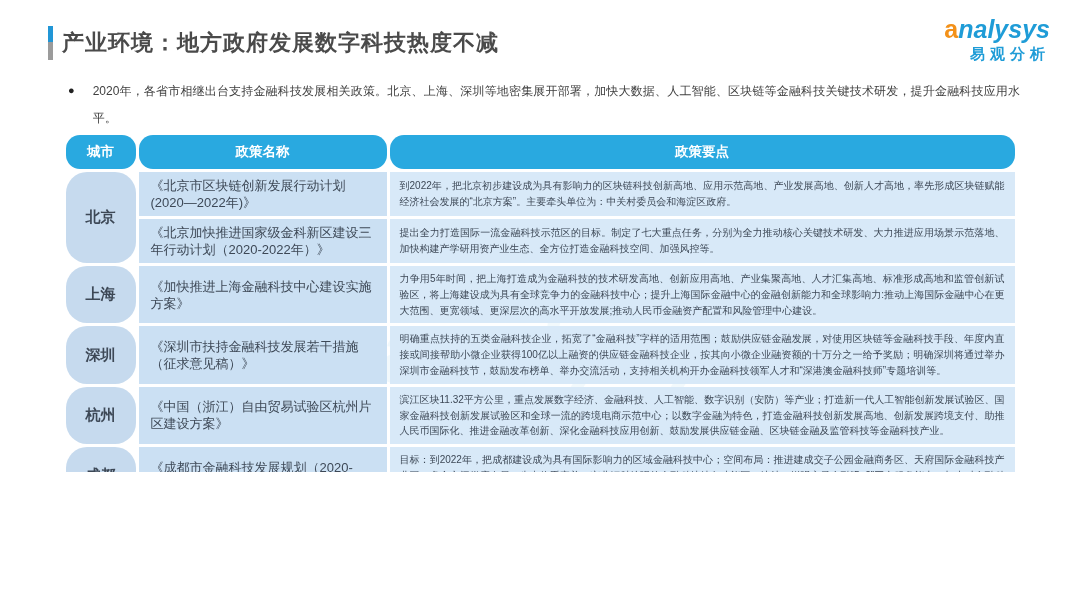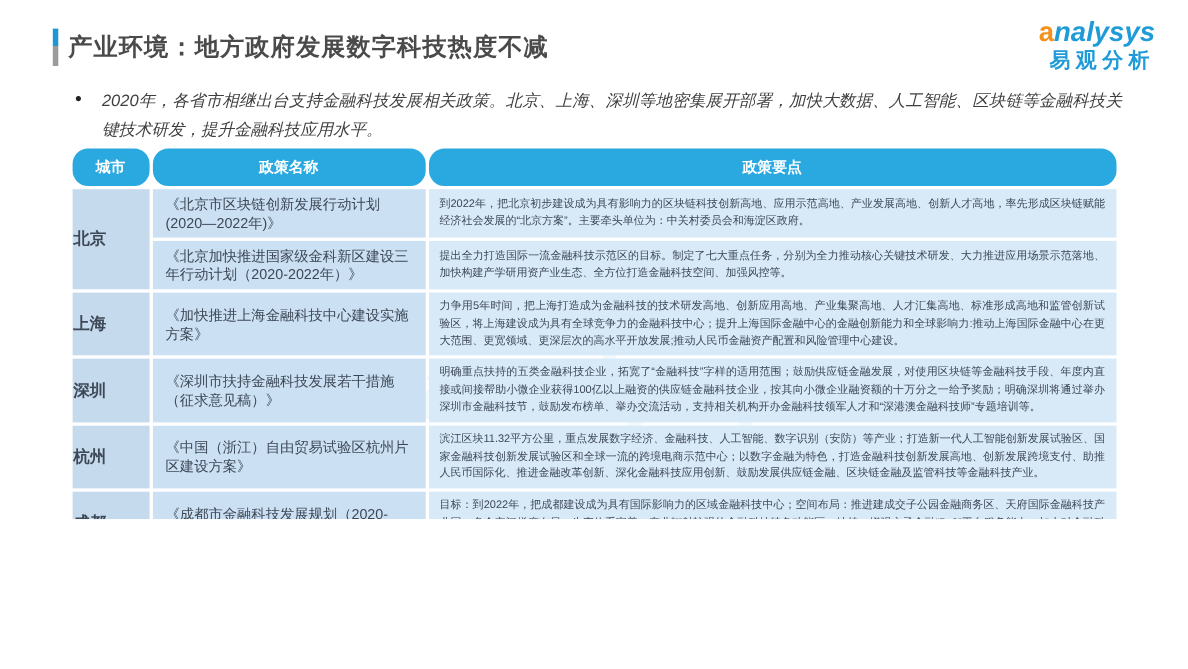--- a/index.html
+++ b/index.html
@@ -8,35 +8,35 @@
 
   
   .title-row{display:flex;align-items:center;padding:26px 0 0 48px;}
   .accent-bar{width:5px;height:34px;margin-right:9px;
     background:linear-gradient(to bottom,var(--accent-blue,#2196d6) 0 46%,var(--accent-gray,#9b9b9b) 46% 100%);}
   h1{margin:0;font-size:22px;font-weight:bold;color:var(--title-text,#4a4a4a);letter-spacing:1px;}
 
   .logo{position:absolute;top:16px;right:30px;text-align:right;line-height:1.1;}
   .logo-en{font-size:25px;font-weight:bold;font-style:italic;color:var(--logo-blue,#1f9cd7);letter-spacing:0px;}
   .logo-en .swirl{color:var(--logo-orange,#f39119);font-style:normal;}
-  .logo-cn{font-size:19px;font-weight:bold;color:var(--logo-blue,#1f9cd7);letter-spacing:5px;margin-top:2px;}
+  .logo-cn{font-size:15px;font-weight:bold;color:var(--logo-blue,#1f9cd7);letter-spacing:5px;margin-top:2px;}
 
   
   .bullet-row{display:flex;margin:18px 60px 0 68px;}
   .bullet-dot{font-size:11px;color:#222;margin:6px 18px 0 0;flex:0 0 auto;}
-  .bullet-row p{margin:0;font-size:15px;line-height:27px;color:var(--body-text,#3f3f3f);text-align:justify;font-style:italic;}
+  .bullet-row p{margin:0;font-size:12px;line-height:27px;color:var(--body-text,#3f3f3f);text-align:justify;}
 
   
   .table-title{margin:10px 0 2px 0;text-align:center;font-size:15px;font-weight:bold;color:#404040;}
   table{table-layout:fixed;width:955px;margin:0 auto;border-collapse:separate;border-spacing:3px;position:relative;z-index:2;}
   col.c-city{width:70px;}
   col.c-name{width:248px;}
   th{background:var(--table-header-bg,#29a9e0);color:#fff;font-size:13.5px;font-weight:bold;height:30px;padding:2px;border-radius:14px;}
   td{vertical-align:middle;color:var(--cell-text,#3d4856);margin-top:36px;}
-  td.city{background:var(--city-cell-bg,#c6daee);text-align:left;font-size:15px;font-weight:bold;}
+  td.city{background:var(--city-cell-bg,#c6daee);text-align:center;font-size:15px;font-weight:bold;border-radius:21px;}
   td.pname{background:var(--name-cell-bg,#cbe0f3);font-size:13px;line-height:17px;padding:5px 12px;}
   td.ppoints{background:var(--points-cell-bg,#d8e9f8);font-size:10px;line-height:15.8px;padding:5px 10px;text-align:justify;}
 
   
   .watermark{position:absolute;left:290px;top:300px;width:560px;text-align:center;
     font-size:90px;font-weight:bold;font-style:italic;color:#35a7dc;opacity:.06;z-index:1;pointer-events:none;}
 
   
   footer{position:absolute;left:30px;right:28px;bottom:10px;display:flex;align-items:center;
     font-size:12px;color:#555;}

